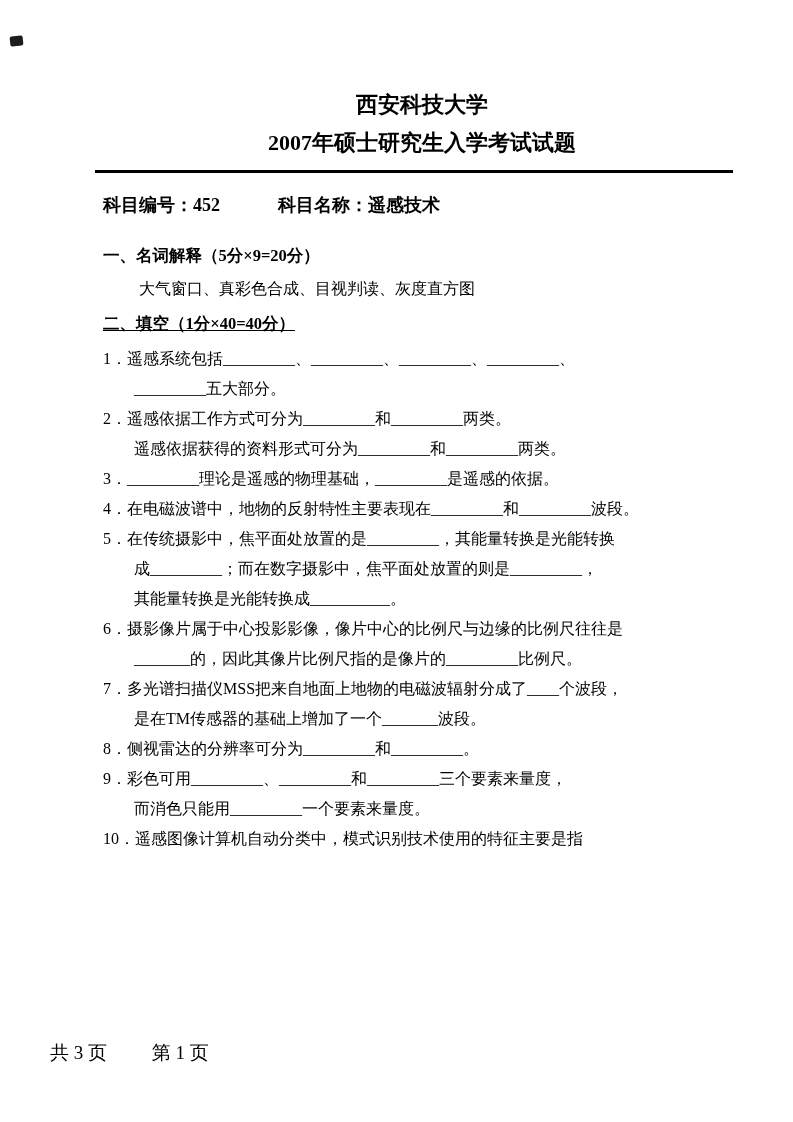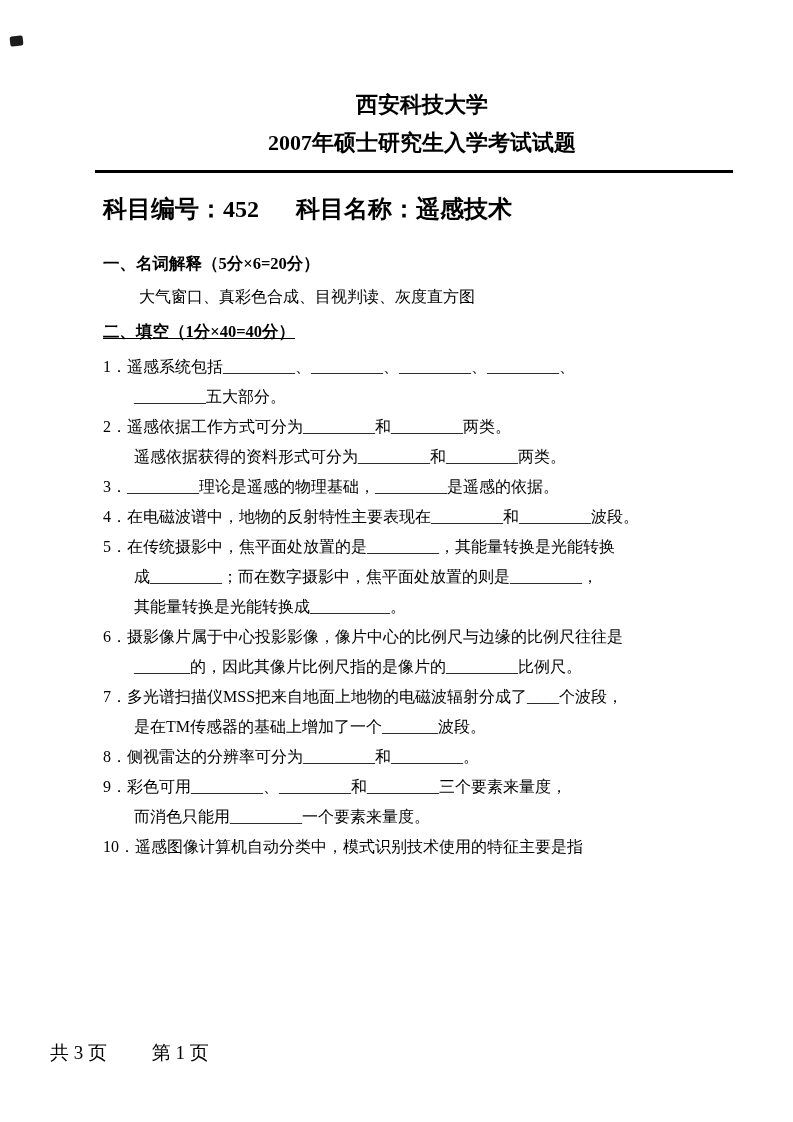--- a/index.html
+++ b/index.html
@@ -21,22 +21,22 @@
   }
   .content {
     position:absolute; left:103px; right:92px; top:86px;
   }
   .title { text-align:center; font-weight:bold; font-size:22px; line-height:38px; }
   .rule {
     border:0; border-top:3px solid #000;
     margin:8px 0 0 -8px; width:100%;
   }
   .subject-line {
-    display:flex; gap:37px;
-    font-weight:bold; font-size:24px;
+    display:flex; gap:58px;
+    font-weight:bold; font-size:18px;
     margin-top:20px;
   }
   .notice { margin-top:16px; font-size:14px; }
   .notice-heading { line-height:22px; }
   .notice-items { margin-left:10px; }
   .notice-item { line-height:25px; }
   .sec-heading { font-weight:bold; font-size:16.5px; line-height:26px; }
   .sec-terms-heading { margin-top:26px; }
   .terms-content { margin:7px 0 0 36px; font-size:16px; line-height:26px; }
   .sec-fill-heading { margin-top:9px;text-decoration:underline; }
@@ -65,21 +65,21 @@
     <div class="title">2007年硕士研究生入学考试试题</div>
 
     <hr class="rule">
 
     <div class="subject-line">
       <span>科目编号：452</span>
       <span>科目名称：遥感技术</span>
     </div>
 
 
-    <div class="sec-heading sec-terms-heading">一、名词解释（5分×6=20分）</div>
+    <div class="sec-heading sec-terms-heading">一、名词解释（5分×9=20分）</div>
     <div class="terms-content">大气窗口、真彩色合成、目视判读、灰度直方图</div>
 
     <div class="sec-heading sec-fill-heading">二、填空（1分×40=40分）</div>
 
     <div class="questions">
 
       <div class="question">
         <div class="q-line q-first">
           <span class="q-num">1．</span>
           <span>遥感系统包括_________、_________、_________、_________、</span>

